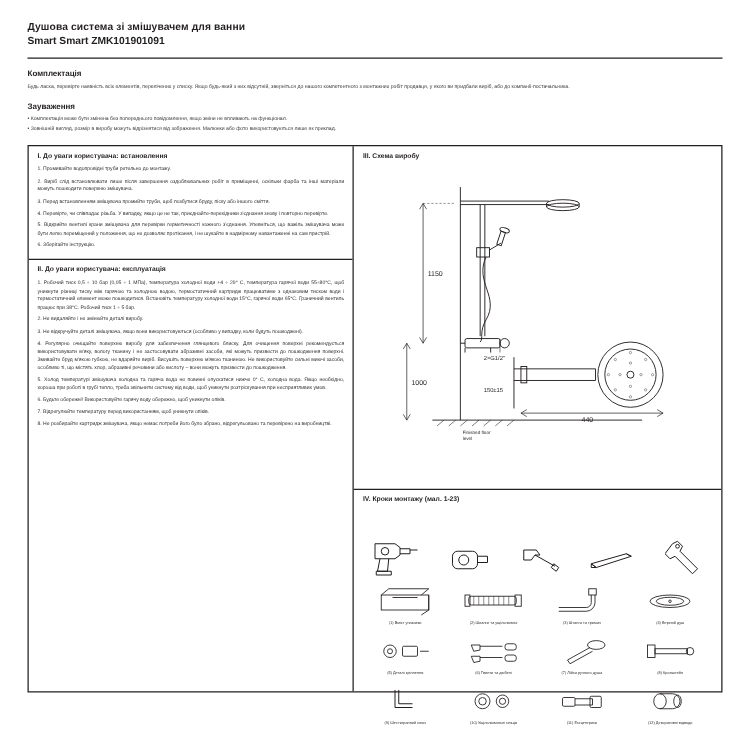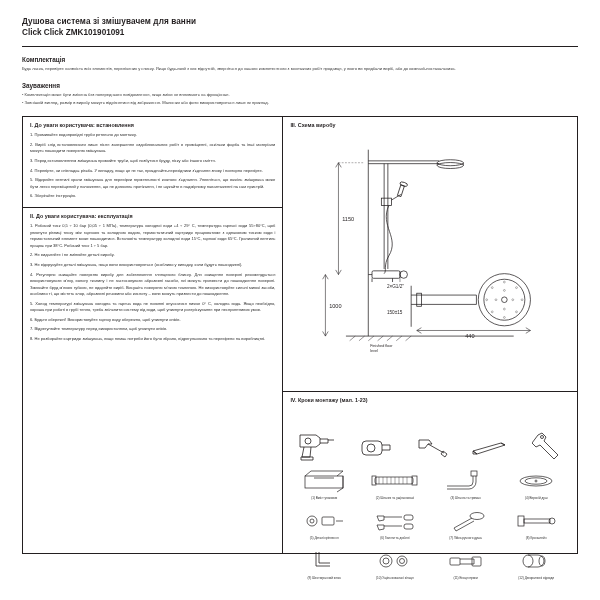--- a/index.html
+++ b/index.html
@@ -182,21 +182,21 @@
   .tools-row svg { display: block; }
 </style>
 </head>
 <body>
 
 <div class="page">
 
   <div class="header">
     <div class="header-titles">
       <div class="title-main">Душова система зі змішувачем для ванни</div>
-      <div class="title-sub">Click Click ZMK101901091</div>
+      <div class="title-sub">Smart Smart ZMK101901091</div>
     </div>
   </div>
 
   <div class="intro-block">
     <div class="intro-head">Комплектація</div>
     <div class="intro-body">
       <p>Будь ласка, перевірте наявність всіх елементів, перелічених у списку. Якщо будь-який з них відсутній, зверніться до нашого компетентного з монтажних робіт продавця, у якого ви придбали виріб, або до компанії-постачальника.</p>
     </div>
   </div>
 

